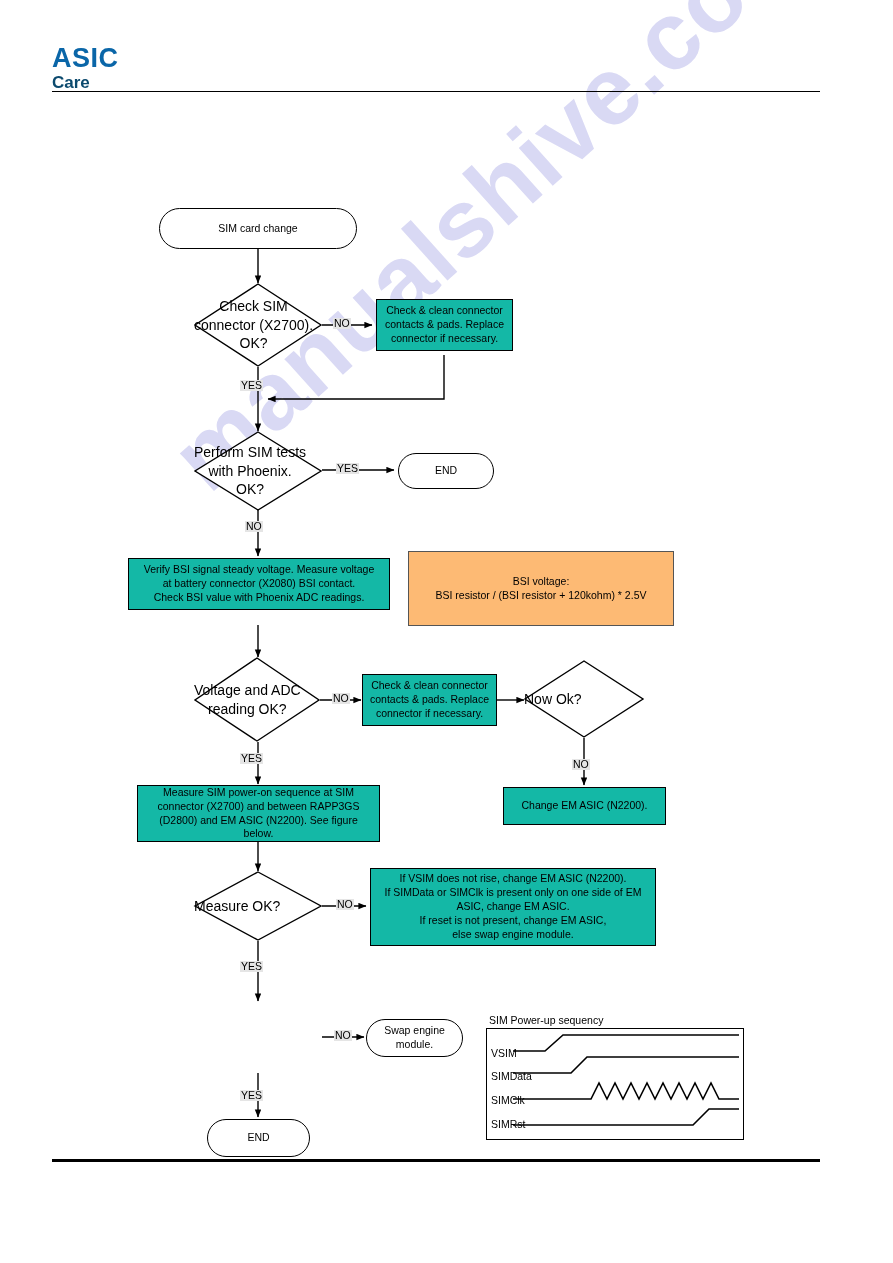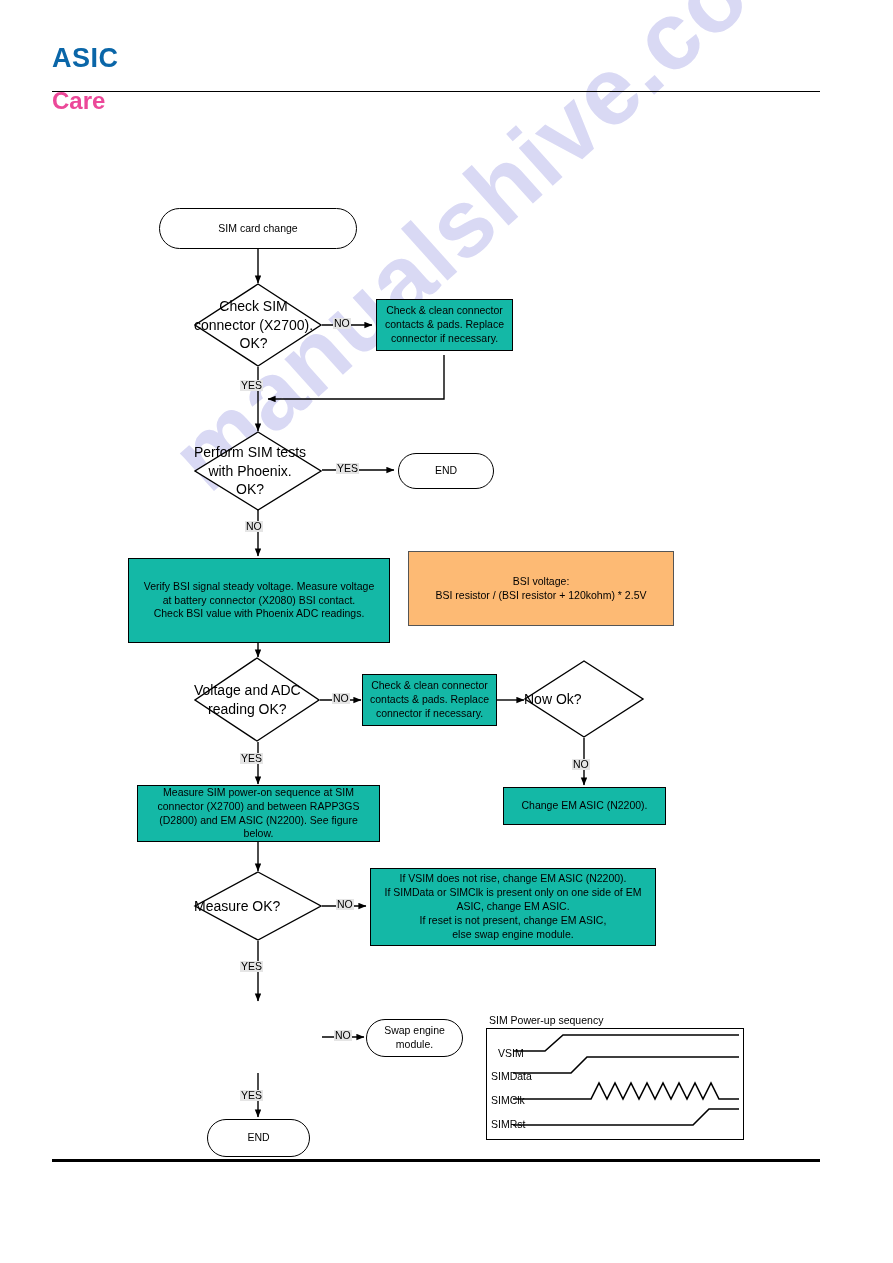--- a/index.html
+++ b/index.html
@@ -53,25 +53,25 @@
   }
   #logo-nokia {
     font-size: 27px;
     font-weight: 700;
     color: #0a66a8;
     letter-spacing: 0.5px;
     display: block;
     font-family: "Liberation Sans", sans-serif;
   }
   #logo-care {
-    font-size: 24px;
+    font-size: 17px;
     font-weight: 700;
-    color: #ec4899;
+    color: #0c4a6e;
     display: block;
-    margin-top: 17px;
+    margin-top: 2px;
     font-family: "Liberation Sans", sans-serif;
   }
   #header-rule {
     position: absolute;
     left: 52px;
     top: 91px;
     width: 768px;
     height: 1px;
     background: #000000;
     z-index: 4;
@@ -271,21 +271,21 @@
         <span style="white-space:pre-line">Perform SIM tests
 with Phoenix.
 OK?</span>
       </div>
     </div>
 
     <div class="node terminator" style="left:398px;top:453px;width:96px;height:36px;">
       <span>END</span>
     </div>
 
-    <div class="node process" style="left:128px;top:558px;width:262px;height:85px;">
+    <div class="node process" style="left:128px;top:558px;width:262px;height:52px;">
       <span style="white-space:pre-line">Verify BSI signal steady voltage. Measure voltage
 at battery connector (X2080) BSI contact.
 Check BSI value with Phoenix ADC readings.</span>
     </div>
 
     <div class="node process-shaded" style="left:408px;top:551px;width:266px;height:75px;">
       <span style="white-space:pre-line">BSI voltage:
 BSI resistor / (BSI resistor + 120kohm) * 2.5V</span>
     </div>
 
@@ -373,19 +373,19 @@
         <path d="M26,24 L26,24 M26,24 L26,24"></path>
         <path d="M26,22 L58,22 L76,6 L252,6"></path>
 
         <path d="M26,44 L84,44 L100,28 L252,28"></path>
 
         <path d="M26,70 L104,70 L112,54 L120,70 L128,54 L136,70 L144,54 L152,70 L160,54 L168,70 L176,54 L184,70 L192,54 L200,70 L208,54 L216,70 L224,54 L232,70 L252,70"></path>
 
         <path d="M26,96 L206,96 L222,80 L252,80"></path>
       </g>
     </svg>
-    <div class="sig-label" style="left:4px;top:18px;margin-left:7px;">VSIM</div>
+    <div class="sig-label" style="left:4px;top:18px;">VSIM</div>
     <div class="sig-label" style="left:4px;top:41px;">SIMData</div>
     <div class="sig-label" style="left:4px;top:65px;">SIMClk</div>
     <div class="sig-label" style="left:4px;top:89px;">SIMRst</div>
   </div>
 
 </div>
 
 </body></html>

